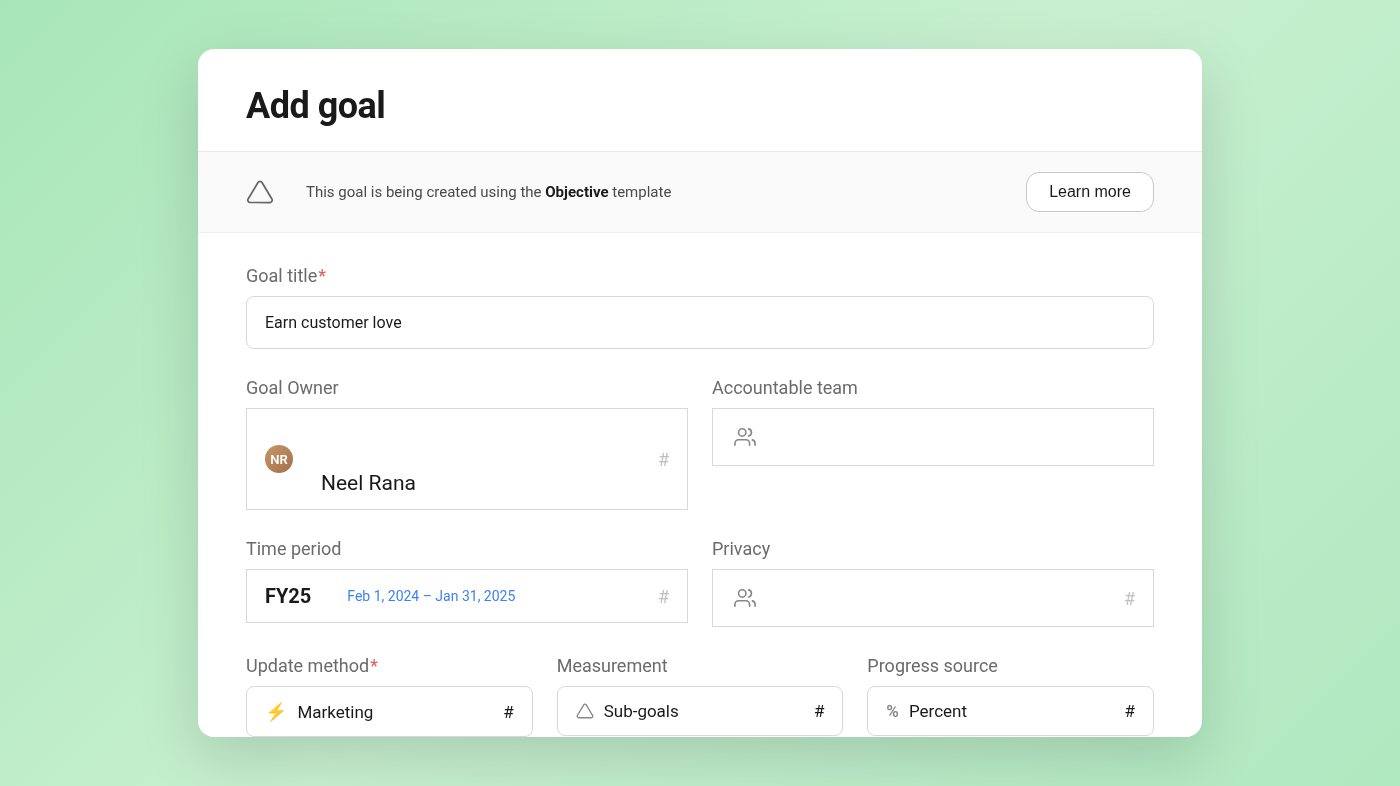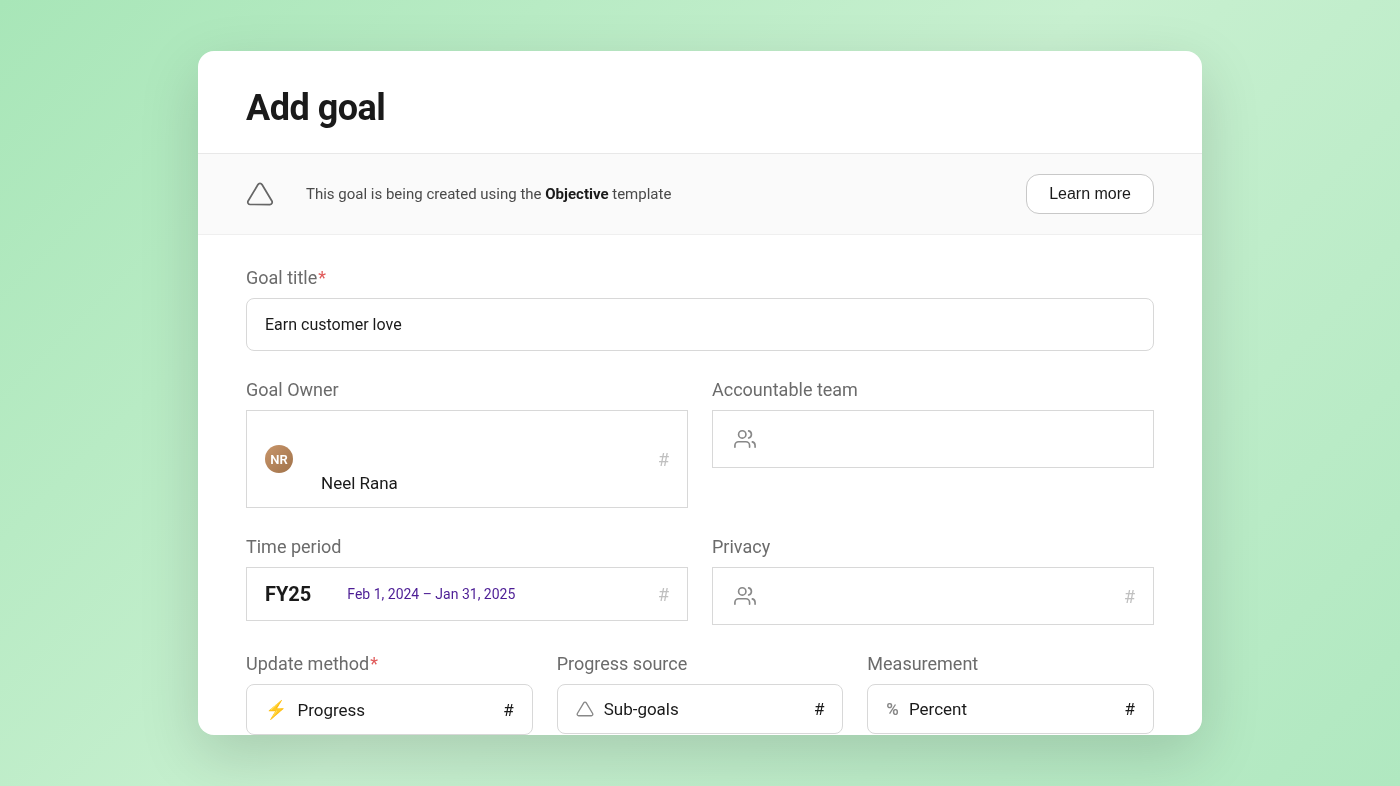--- a/index.html
+++ b/index.html
@@ -150,28 +150,28 @@
       width: 28px;
       height: 28px;
       flex-shrink: 0;
       display: flex;
       align-items: center;
       justify-content: center;
     }
 
     .select-field .field-text {
       flex: 1;
-      font-size: 17px;
+      font-size: 21px;
       color: #1a1a1a;
       margin-top: 48px;
     }
 
     .select-field .field-subtext {
       font-size: 14px;
-      color: #4c1d95;
+      color: #3b82f6;
       margin-left: 8px;
     }
 
     .select-field .hash-icon {
       color: #c0c0c0;
       font-size: 18px;
       margin-left: auto;
     }
 
     .avatar {
@@ -318,31 +318,31 @@
     </div>
 
     <div>
       <div class="form-row" style="margin-bottom:0;">
         <div class="bottom-col">
           <label class="form-label">
             <span>Update method</span><span class="required">*</span>
           </label>
         </div>
         <div class="bottom-col">
+          <label class="form-label">Measurement</label>
+        </div>
+        <div class="bottom-col">
           <label class="form-label">Progress source</label>
-        </div>
-        <div class="bottom-col">
-          <label class="form-label">Measurement</label>
         </div>
       </div>
       <div class="bottom-row">
         <div class="bottom-col">
           <div class="update-field">
             <span class="lightning-icon">⚡</span>
-            <span>Progress</span>
+            <span>Marketing</span>
             <span class="hash-icon" style="margin-left:auto;">#</span>
           </div>
         </div>
         <div class="bottom-col">
           <div class="update-field">
             <svg width="18" height="18" viewBox="0 0 24 24" fill="none" stroke="#888" stroke-width="1.8" stroke-linecap="round" stroke-linejoin="round">
               <path d="M10.29 3.86L1.82 18a2 2 0 001.71 3h16.94a2 2 0 001.71-3L13.71 3.86a2 2 0 00-3.42 0z"></path>
             </svg>
             <span>Sub-goals</span>
             <span class="hash-icon" style="margin-left:auto;">#</span>

